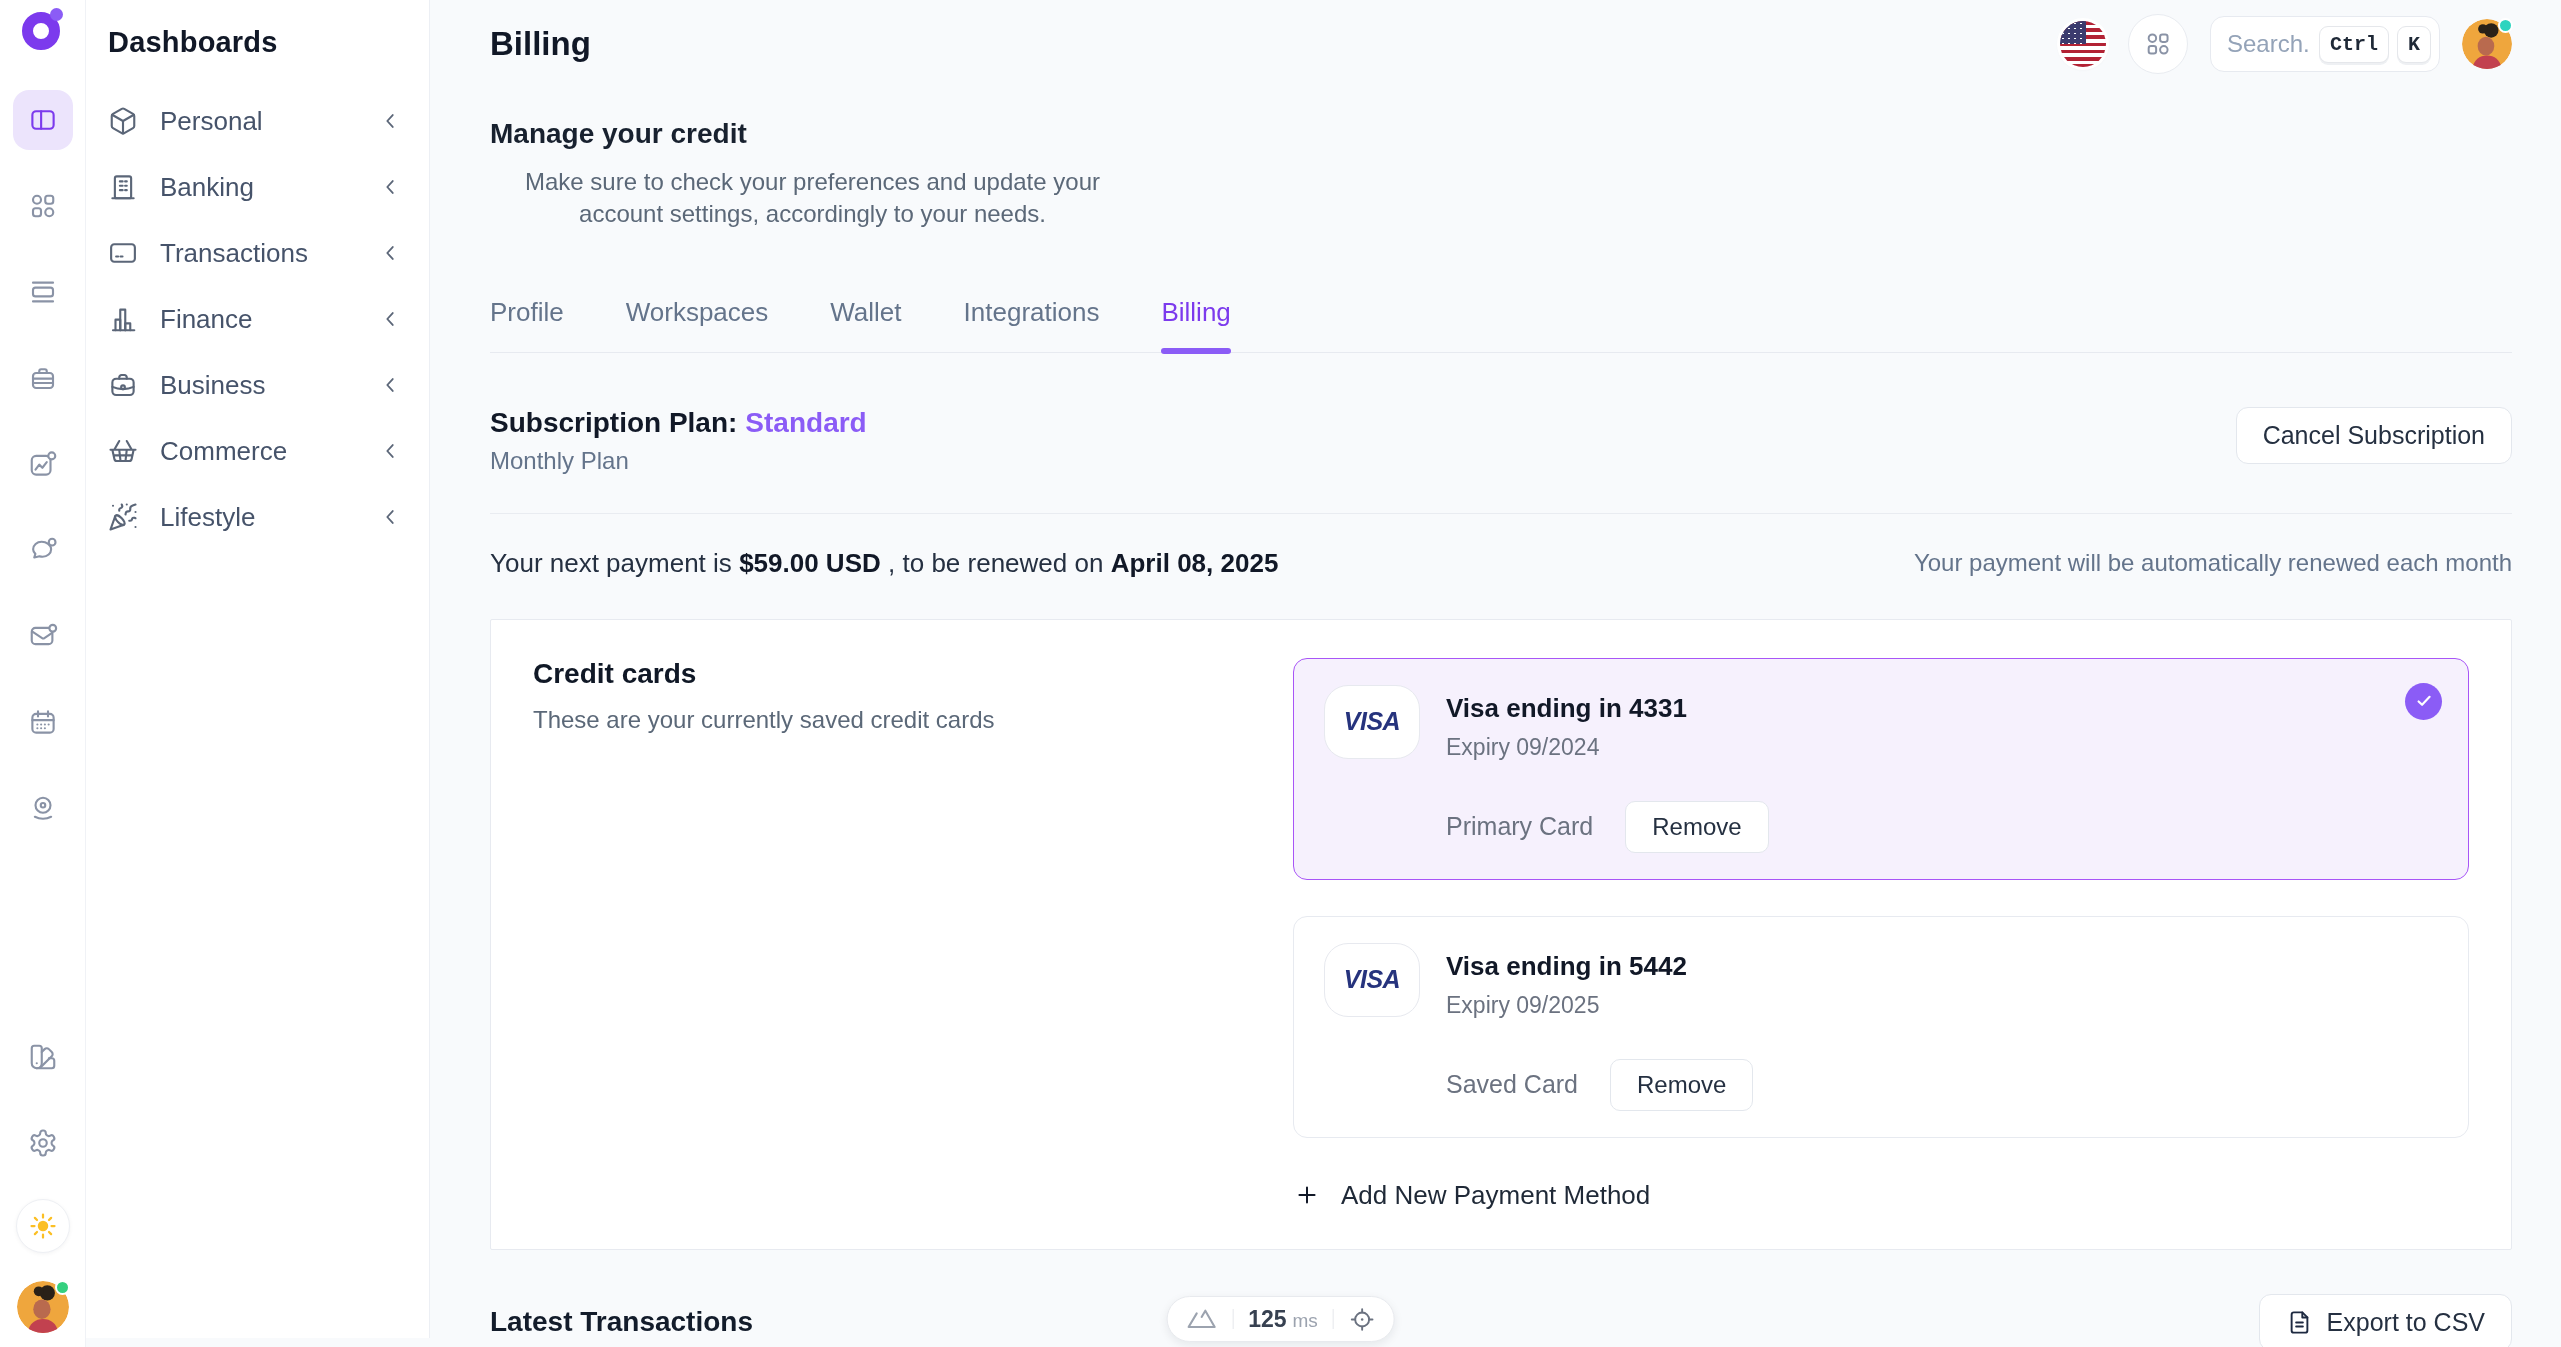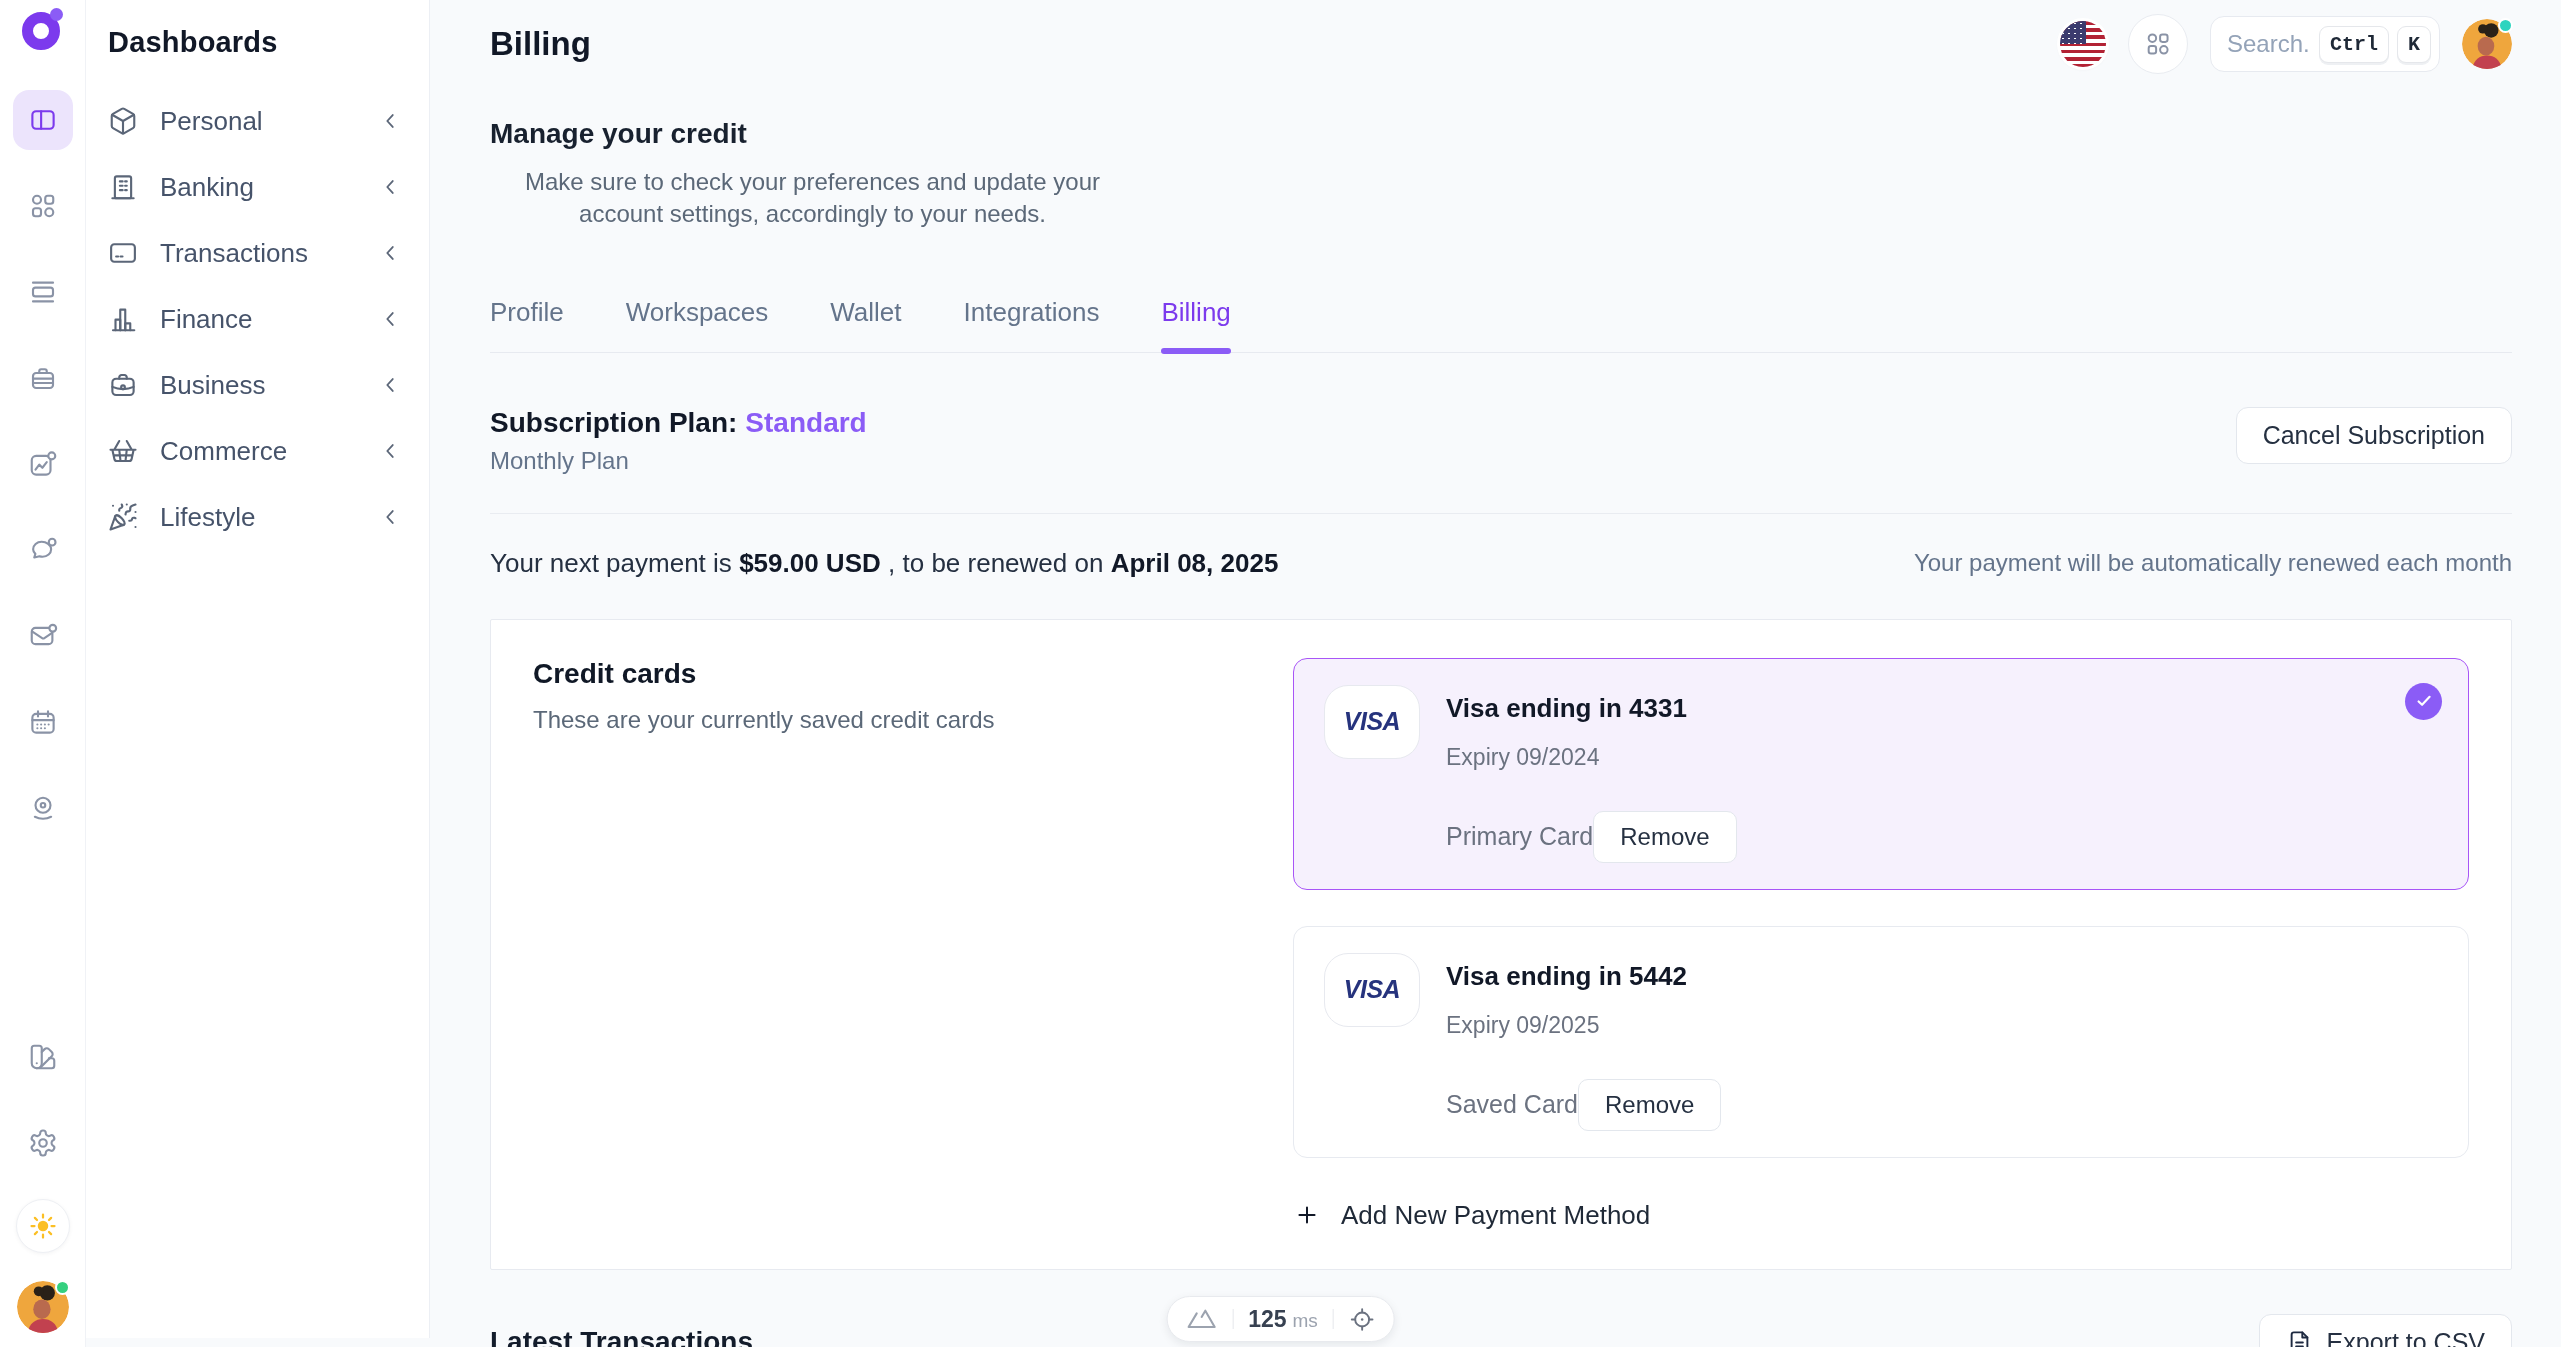--- a/index.html
+++ b/index.html
@@ -96,22 +96,22 @@
   .cards-left p { margin-top:16px; font-size:24px; color:#5b6878; }
   .cards-right { flex:1; }
   .cc-card { position:relative; border:1.5px solid #e7eaf0; background:#fff; border-radius:14px; padding:26px 30px; }
   .cc-card + .cc-card { margin-top:36px; }
   .cc-card.selected { background:#f6f1fd; border-color:#a855f7; }
   .cc-inner { display:flex; gap:26px; align-items:flex-start; }
   .visa-badge { width:96px; height:74px; background:#fff; border:1px solid #e7e9ef; border-radius:24px;
     display:grid; place-items:center; flex:none; }
   .visa-badge span { font-size:25px; font-weight:800; font-style:italic; color:#26337d; letter-spacing:-.5px; }
   .cc-title { font-size:26px; font-weight:600; color:#111827; padding-top:8px; }
-  .cc-expiry { margin-top:20px; font-size:23px; color:#6b7280; }
-  .cc-actions { margin-top:40px; display:flex; align-items:center; }
+  .cc-expiry { margin-top:10px; font-size:23px; color:#6b7280; }
+  .cc-actions { margin-top:40px; display:flex; align-items:center; gap:32px; }
   .cc-status { font-size:25px; color:#6b7280; }
   .remove-btn { border-radius:10px; padding:11px 26px; font-size:24px; }
   .check { position:absolute; top:24px; right:26px; width:37px; height:37px; border-radius:50%;
     background:#8b5cf6; display:grid; place-items:center; color:#fff; cursor:pointer; }
   .check svg { width:20px; height:20px; }
   .add-row { margin-top:42px; display:flex; align-items:center; gap:20px; color:#1f2937; cursor:pointer; }
   .add-row svg { width:28px; height:28px; color:#111827; }
   .add-row span { font-size:26px; font-weight:500; }
 
   .tx-row { margin-top:44px; display:flex; justify-content:space-between; align-items:center; }

